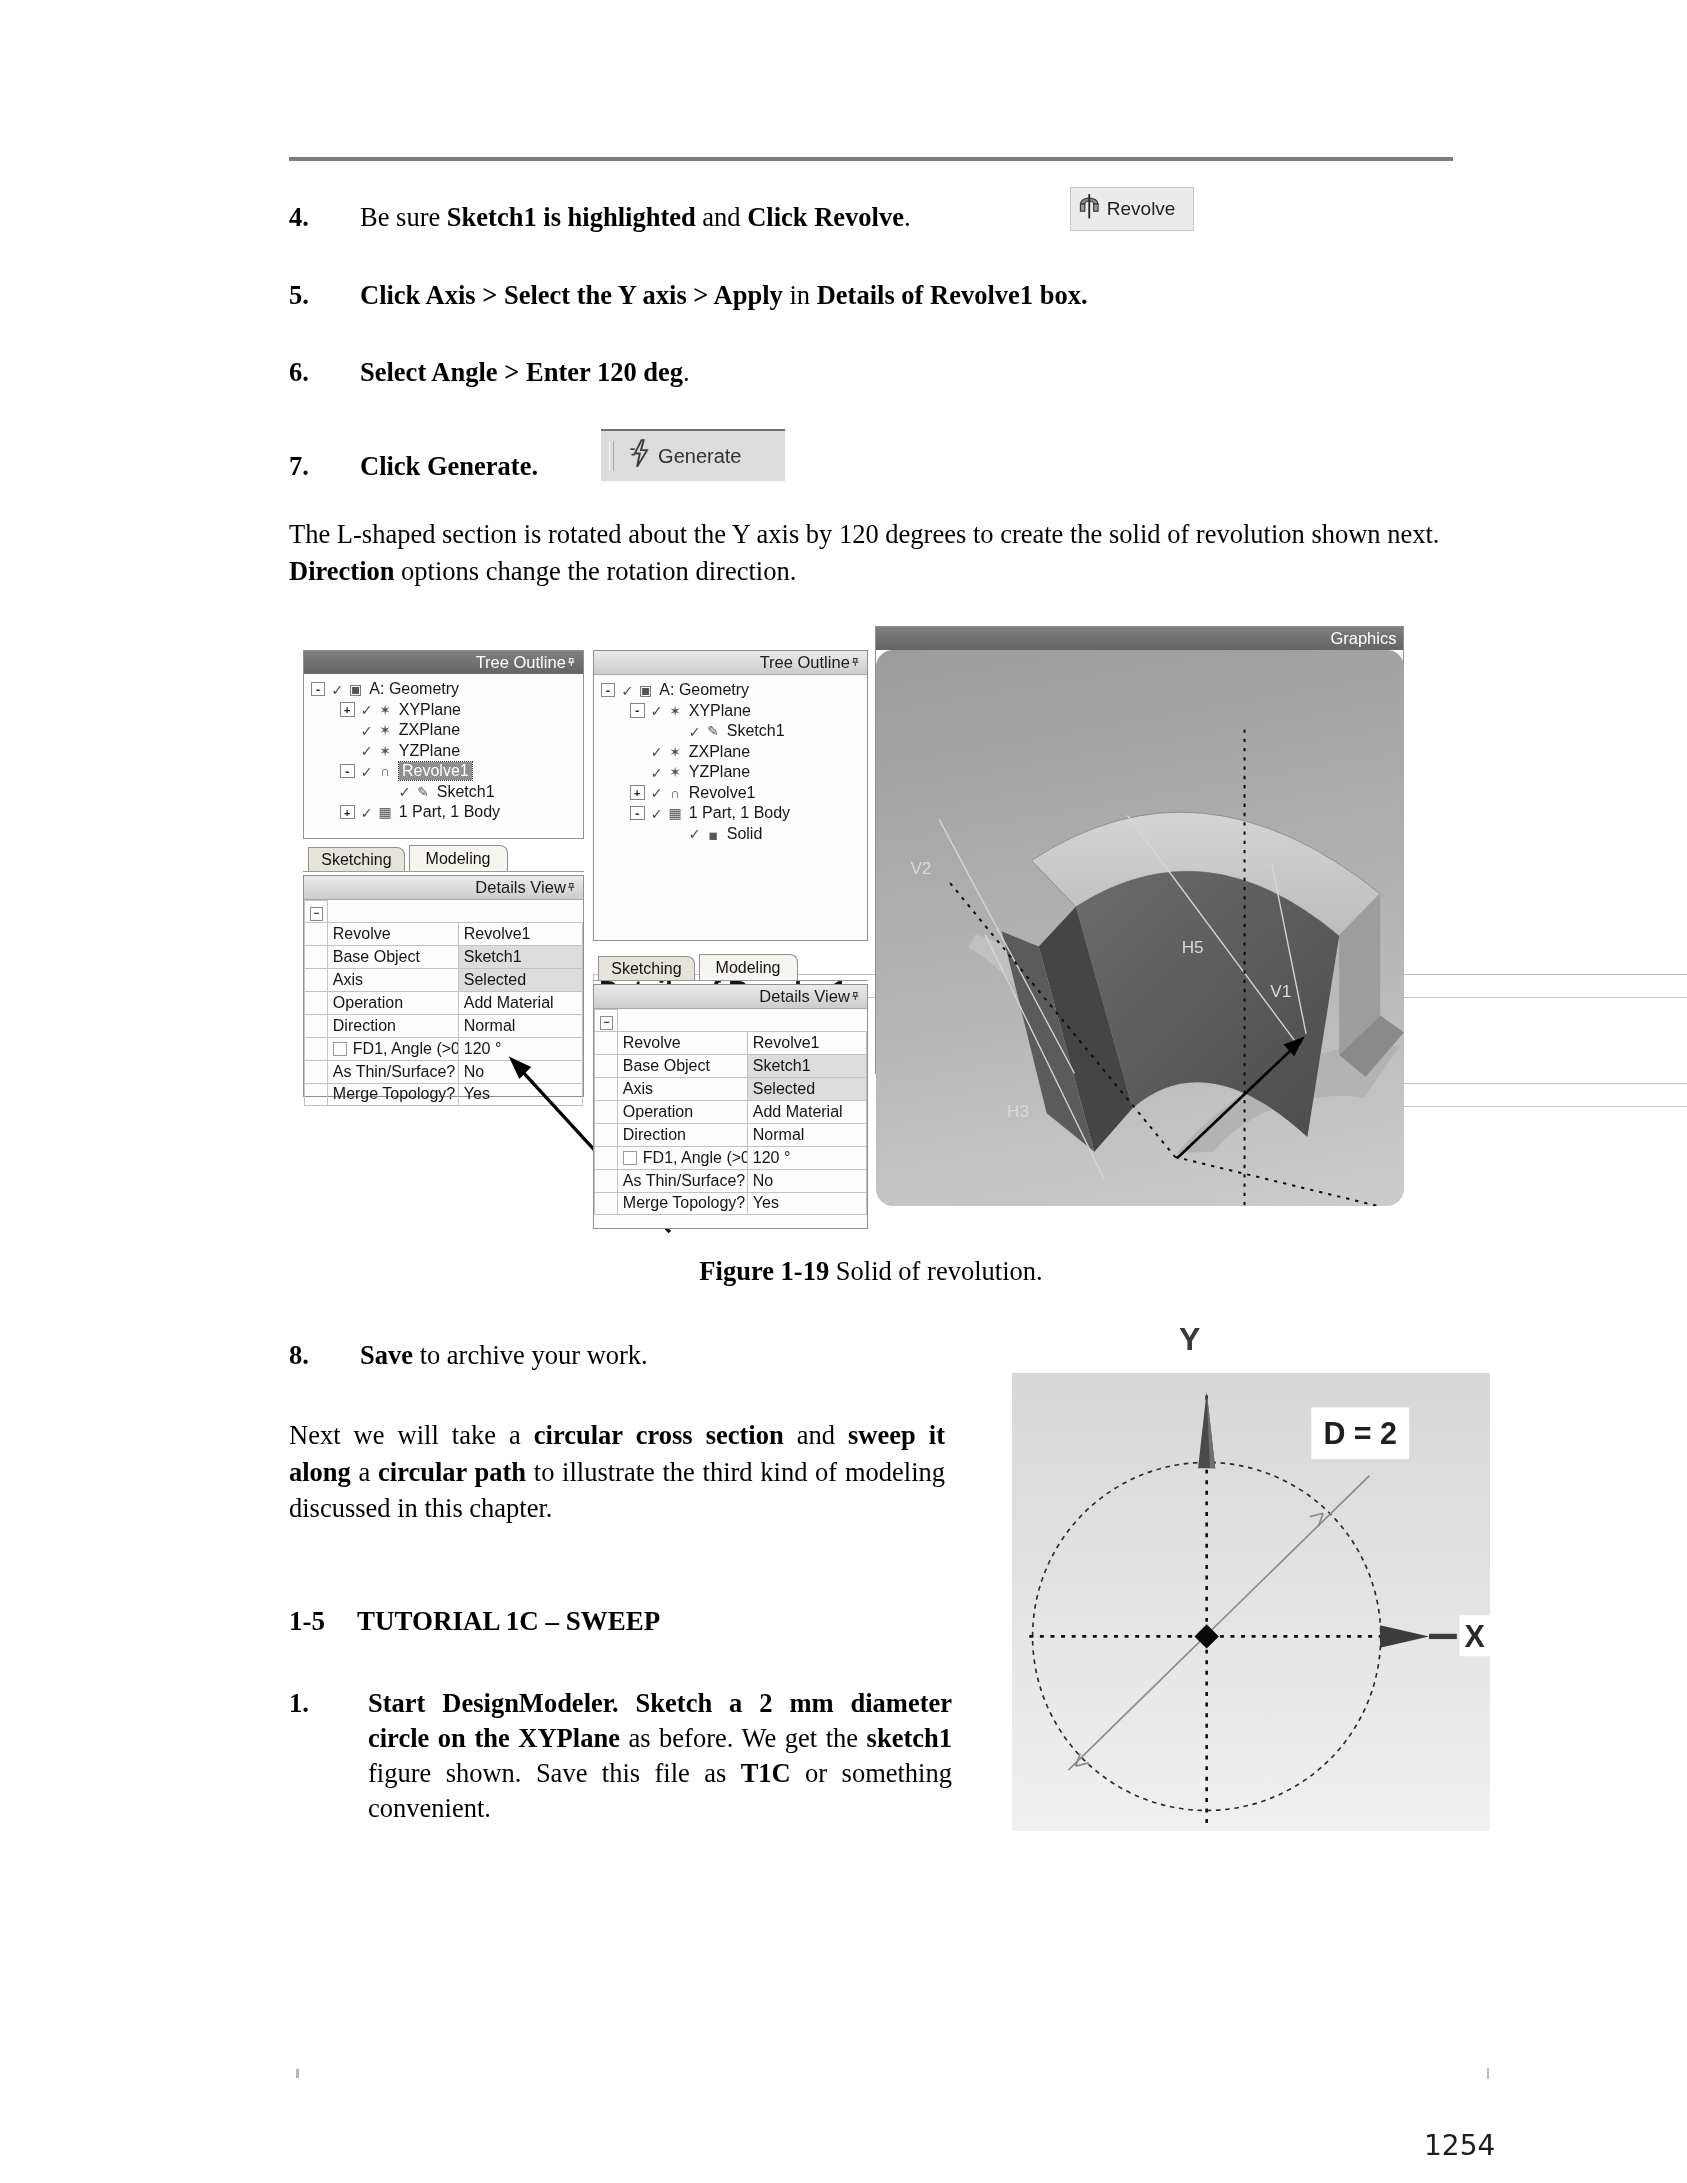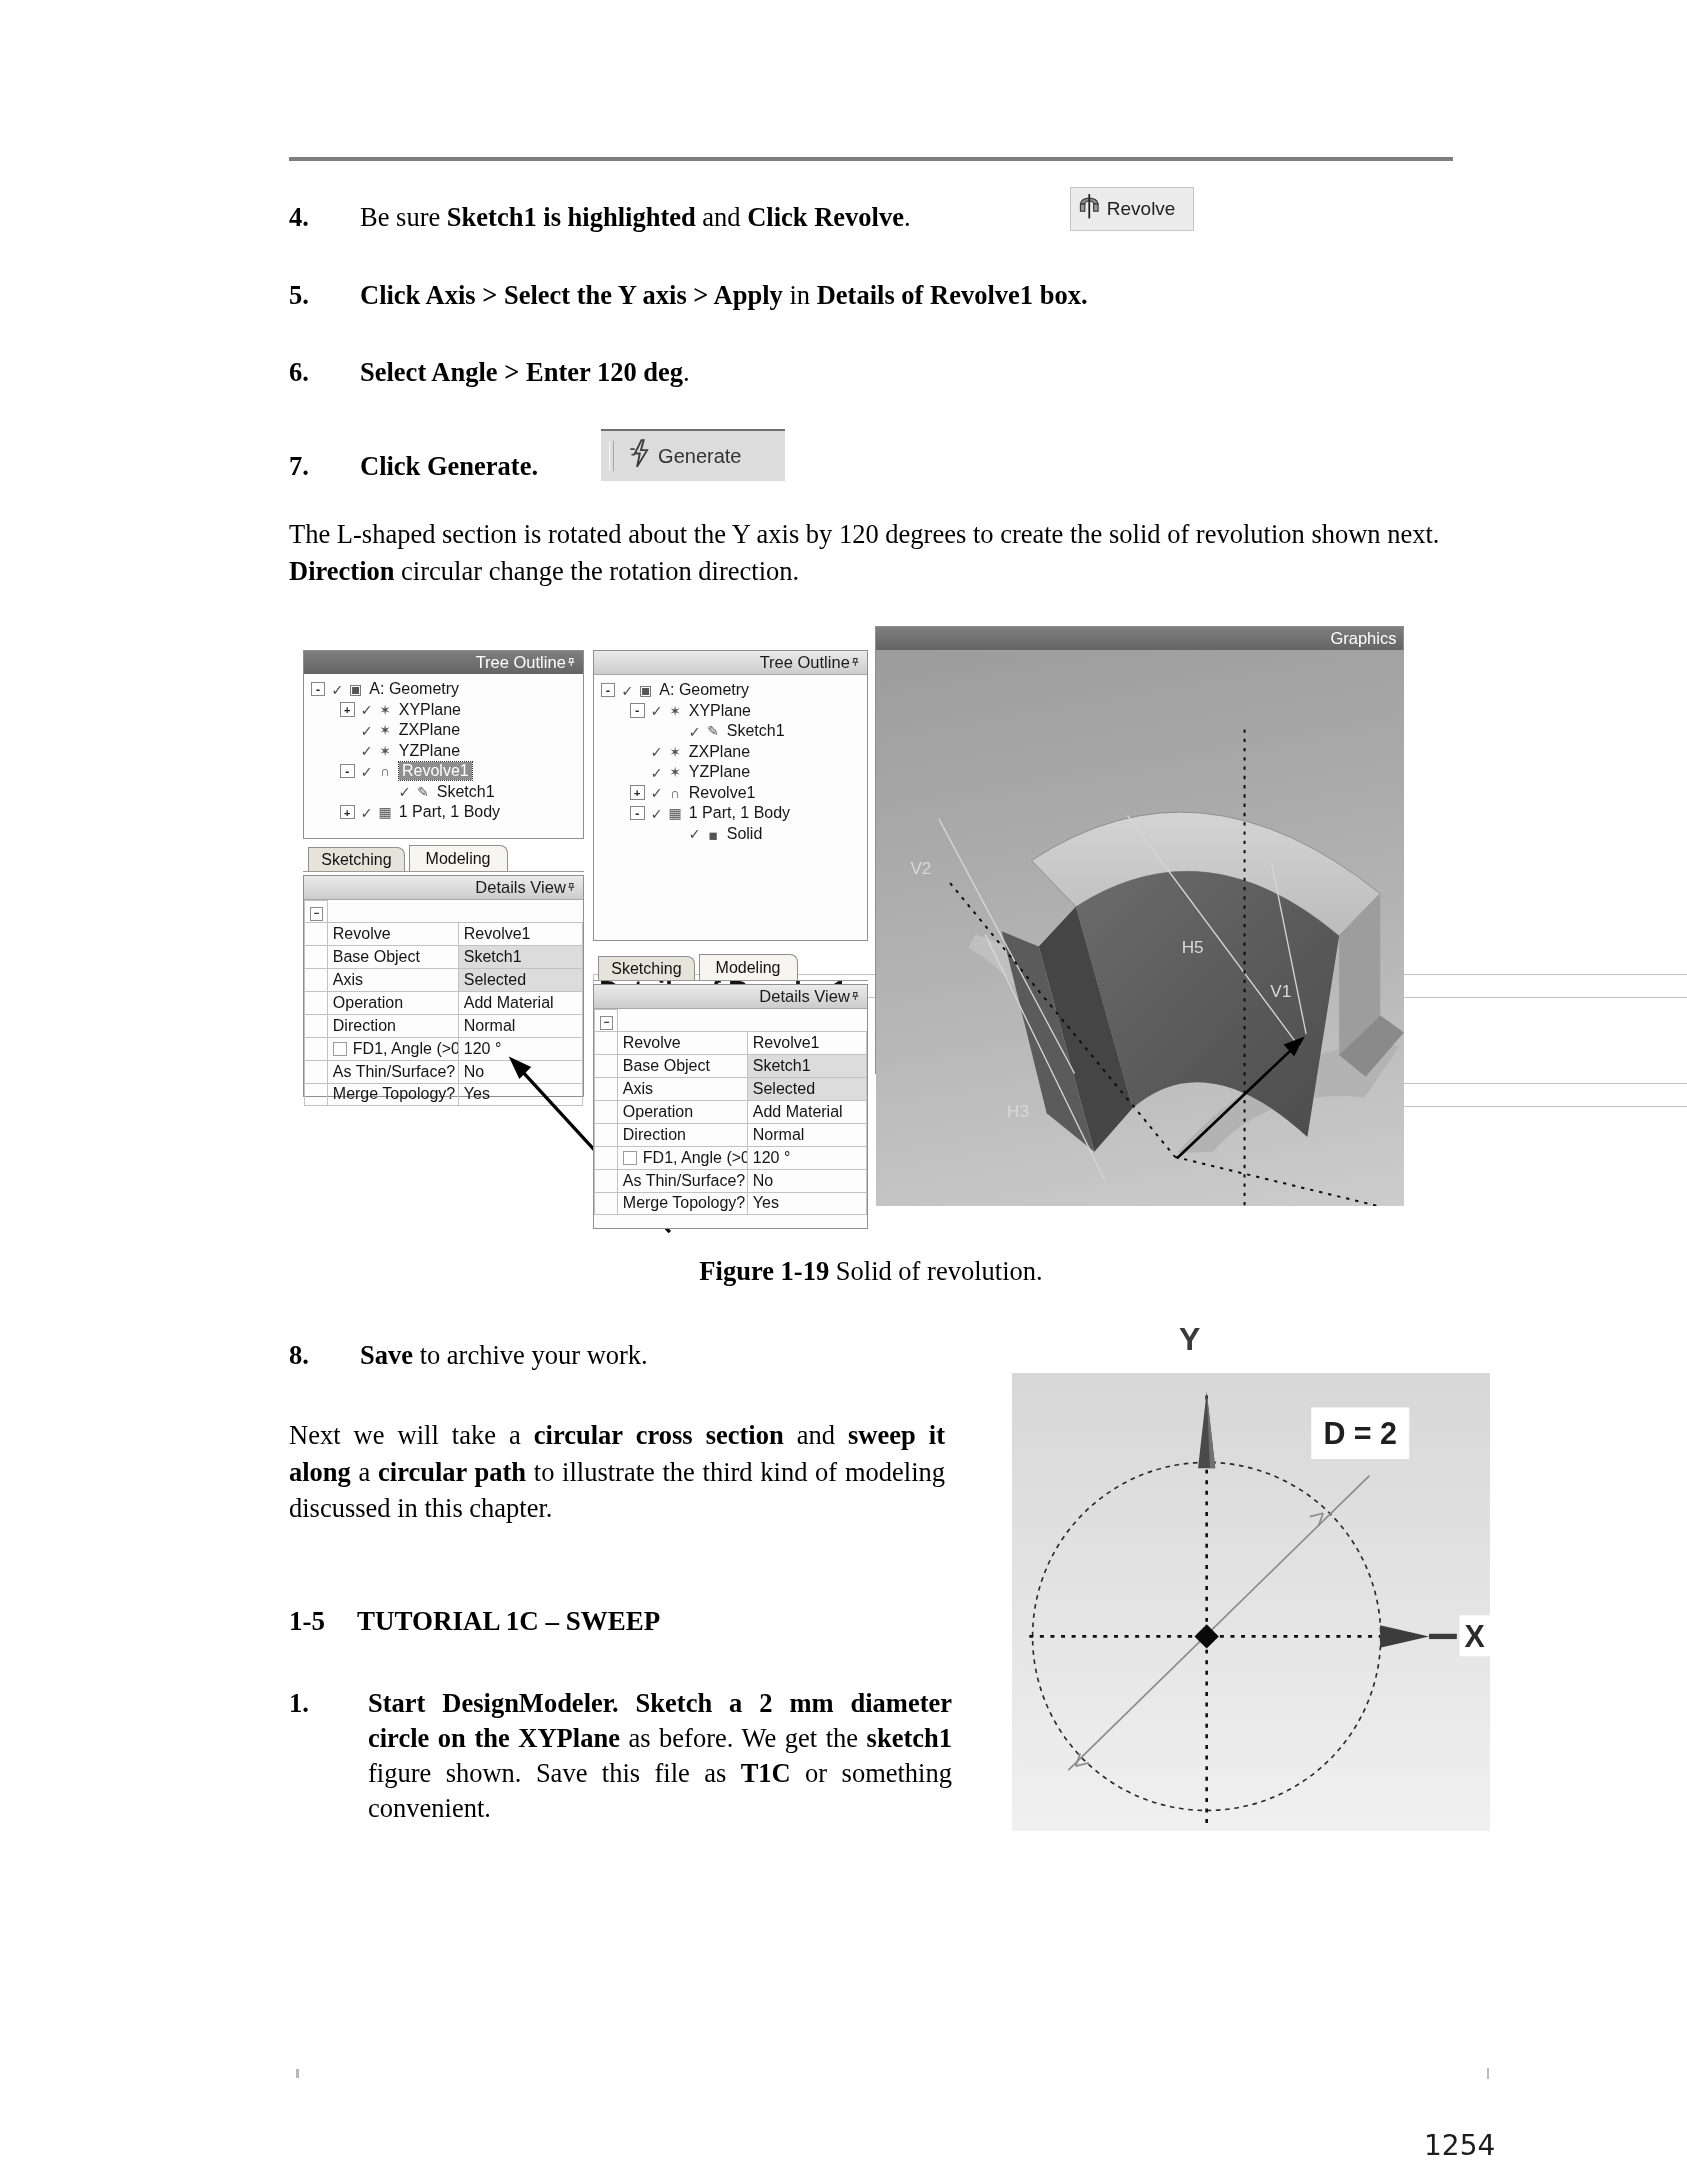--- a/index.html
+++ b/index.html
@@ -61,21 +61,21 @@
 
   .dtable{width:100%;border-collapse:collapse;table-layout:fixed;font-size:16px;color:#141414;}
   .dtable td{border:0.7px solid #c2c2c2;padding:0.7px 5.3px;height:20.5px;white-space:nowrap;overflow:hidden;}
   .dtable .hdr{font-weight:bold;}
   .dtable .gray{background:#dcdcdc;}
   .mini{display:inline-block;width:11.2px;height:11.2px;border:0.7px solid #8a8a8a;background:#fff;
         font:bold 9.3px/10px "DejaVu Sans Mono",monospace;text-align:center;color:#222;}
   .cbx{display:inline-block;width:12px;height:12px;border:0.7px solid #9b9b9b;background:#fff;
        vertical-align:-2px;margin-right:6px;}
 
-  .viewport{width:528px;height:556px;background:linear-gradient(170deg,#9c9c9c 0%,#b4b4b4 55%,#cccccc 100%);}
+  .viewport{width:528px;height:556px;background:linear-gradient(170deg,#9c9c9c 0%,#b4b4b4 55%,#cccccc 100%);border-radius:17px;}
 
   
   .fig20{position:absolute;left:1012px;top:1373px;width:478px;height:458px;
          background:linear-gradient(#d7d7d7,#f0f0f0);}
   .ylabel{position:absolute;left:1179px;top:1321px;font:bold 32px "Liberation Sans","DejaVu Sans",sans-serif;color:#3a3a3a;}
 </style>
 </head>
 <body>
 
 <div id="page">
@@ -117,21 +117,21 @@
     <span>
       <svg width="22.5" height="29" viewBox="0 0 20 26">
           <path d="M2 9 h4 M3 14 h3" stroke="#444" stroke-width="1.6" fill="none"></path>
           <path d="M12 1 L6 13 h4.5 L8 25 L17 10 h-5.5 L14 1 Z" fill="none" stroke="#3d3d3d" stroke-width="1.7"></path>
         </svg>
     </span>
     <span>Generate</span>
   </div>
 
   <div class="para" style="top:516px;width:1170px;">
-    <span>The L-shaped section is rotated about the Y axis by 120 degrees to create the solid of revolution shown next. </span><b>Direction</b><span> circular change the rotation direction.</span>
+    <span>The L-shaped section is rotated about the Y axis by 120 degrees to create the solid of revolution shown next. </span><b>Direction</b><span> options change the rotation direction.</span>
   </div>
 
   <div class="panel uifont" style="left:303px;top:650px;width:281px;height:189px;">
     <div class="phead dark">
       <span>Tree Outline</span>
       <span class="pin">
           <svg width="10.6" height="10.6" viewBox="0 0 14 14">
             <path d="M4 2h6M5 2v5M9 2v5M3 7h8M7 7v5" stroke="#fff" fill="none" stroke-width="1.4"></path>
           </svg>
         </span>

